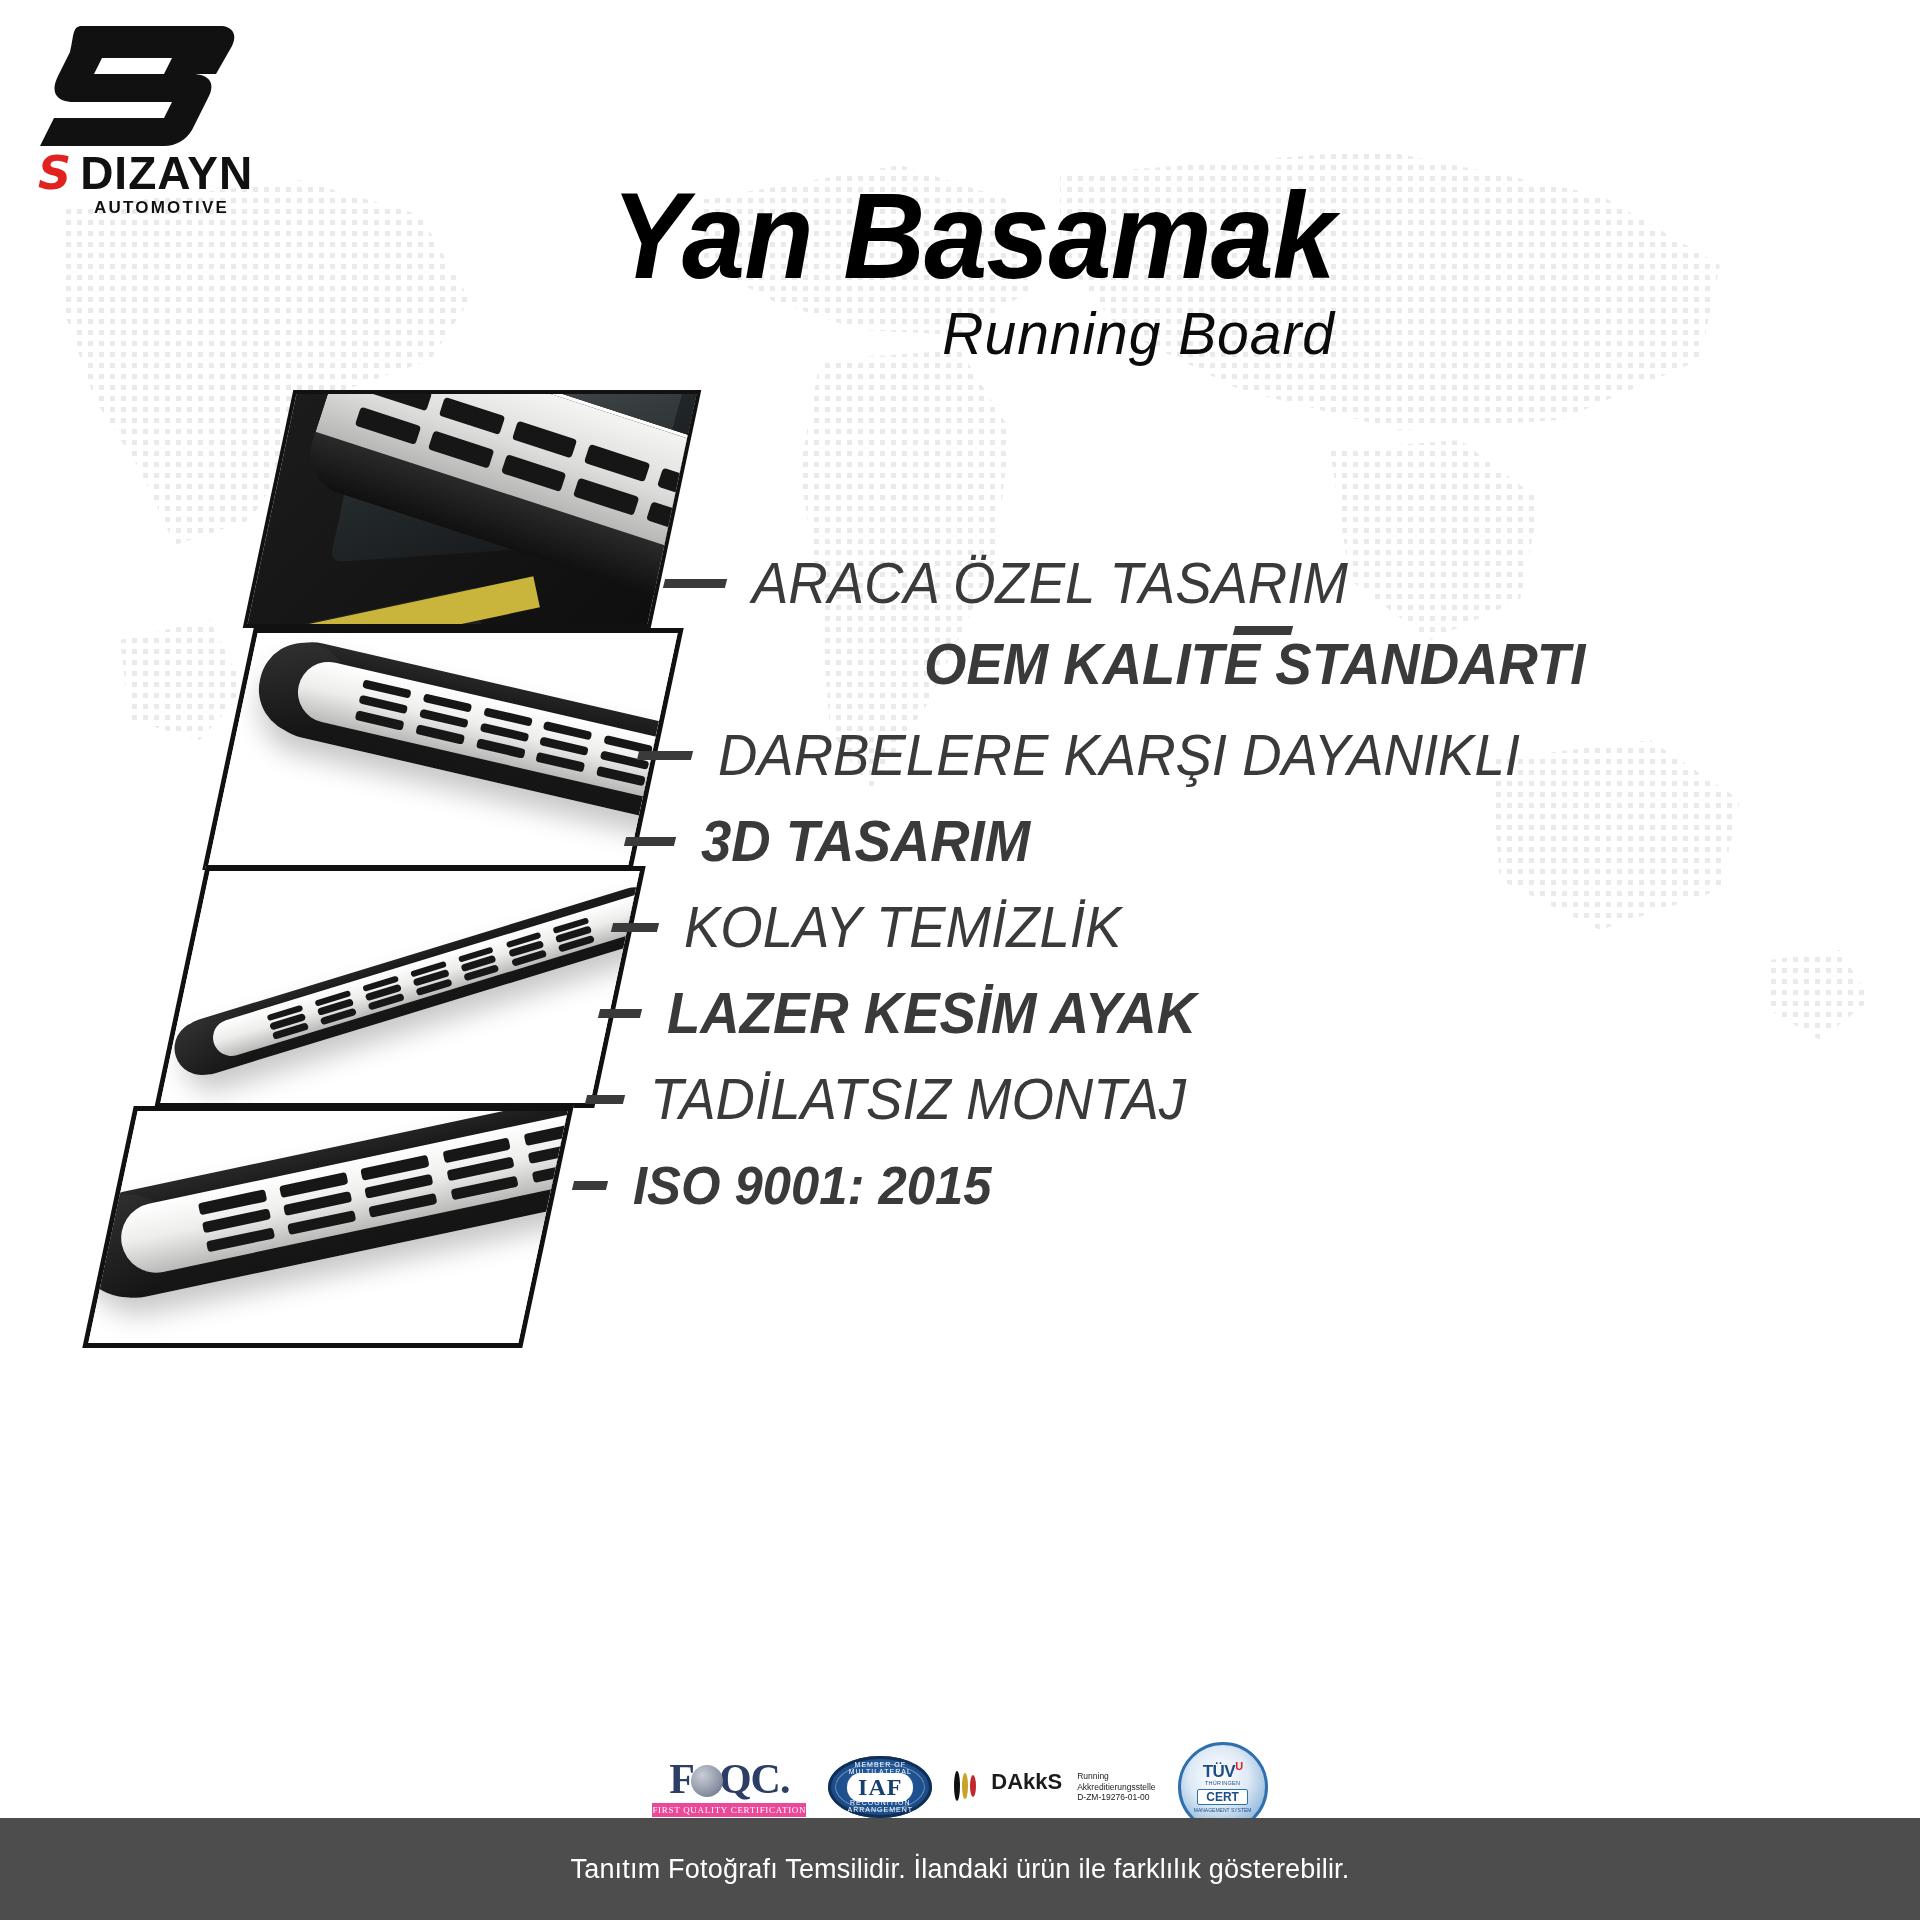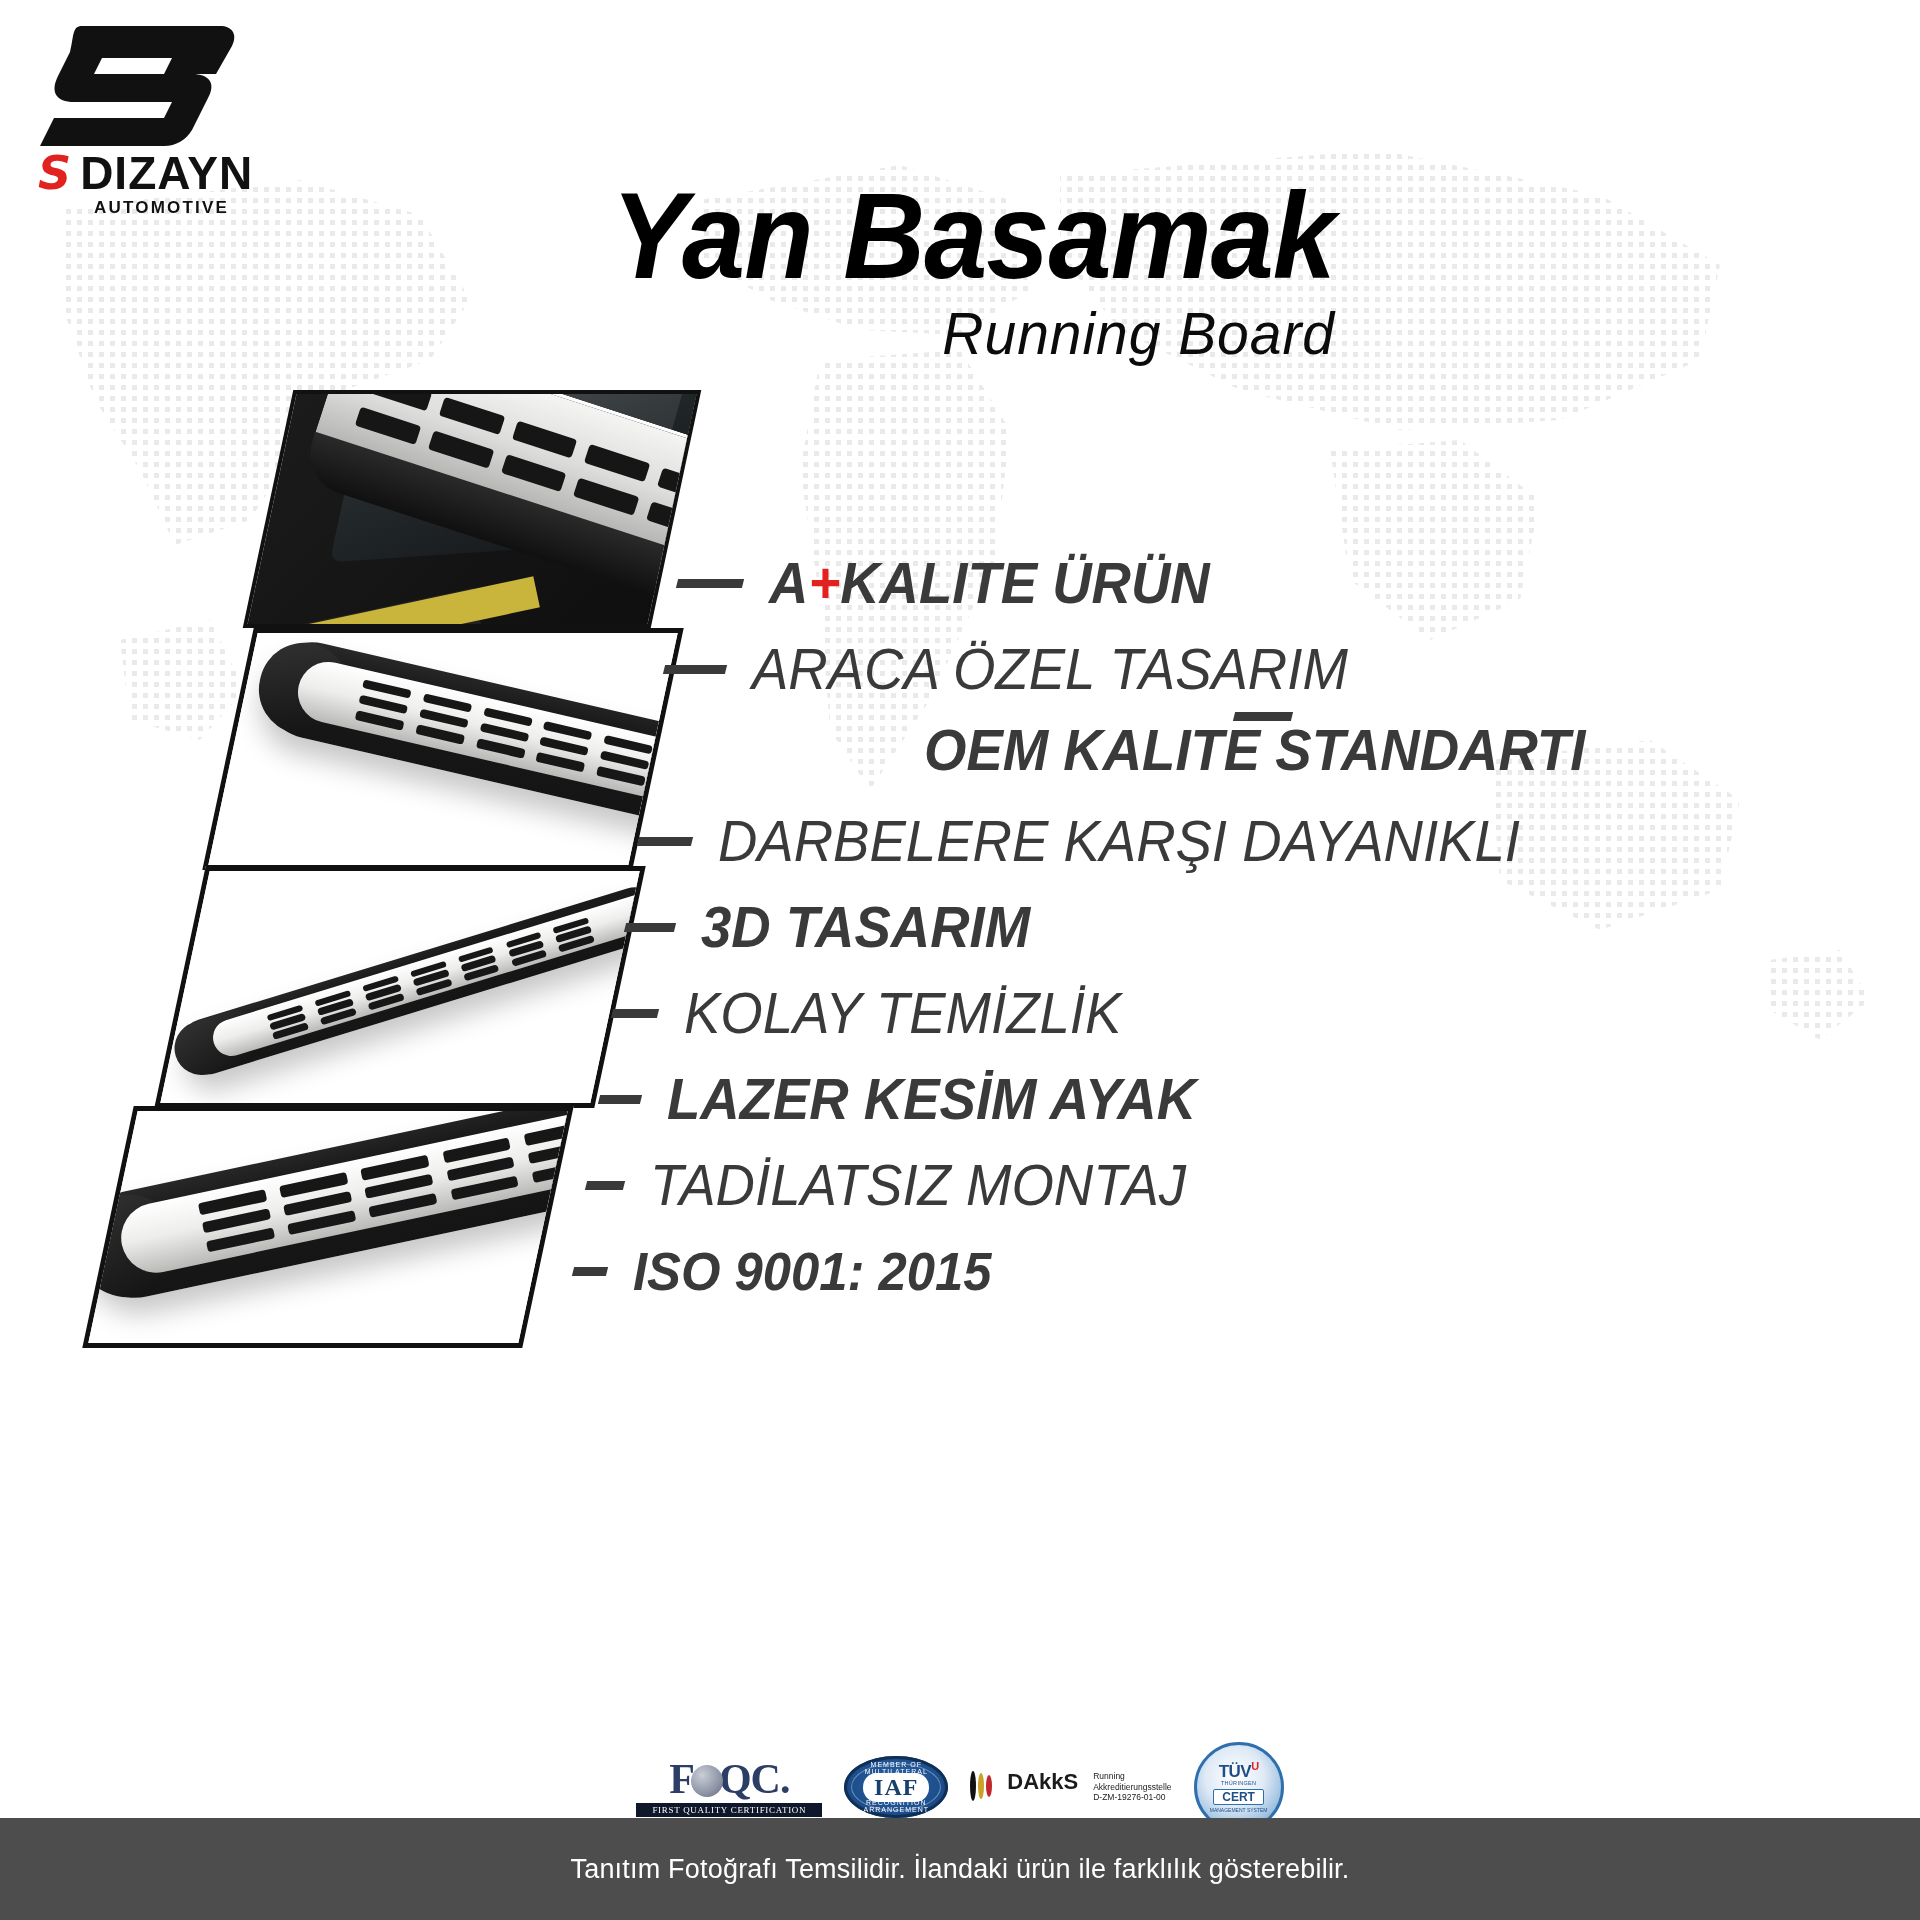--- a/index.html
+++ b/index.html
@@ -278,25 +278,25 @@
   .fqc-globe {
     width: 32px; height: 32px;
     border-radius: 50%;
     background: radial-gradient(circle at 35% 32%, #c9cdd6 0%, #8d95a6 60%, #5e6679 100%);
     margin: 0 -4px 0 -3px;
     position: relative;
     top: 2px;
   }
   .fqc-bar {
     margin-top: 3px;
-    background: #0f172a;
+    background: #ec4899;
     color: #ffffff;
     font-size: 9px;
     letter-spacing: .7px;
-    padding: 2px 16px;
+    padding: 2px 0;
     font-family: "Liberation Serif", serif;
     white-space: nowrap;
   }
 
   .iaf {
     width: 104px; height: 62px;
     border-radius: 50%;
     background: radial-gradient(ellipse at 50% 45%, #2a64a8 0%, #1d4e8c 60%, #143a68 100%);
     position: relative;
     display: flex; align-items: center; justify-content: center;
@@ -582,24 +582,20 @@
             <div class="slot" style="left:48%; top:70%; width:13%; height:17%;"></div>
             <div class="slot" style="left:64%; top:70%; width:13%; height:17%;"></div>
             <div class="slot" style="left:80%; top:70%; width:13%; height:17%;"></div>
           </div>
         </div>
       </div>
     </div>
   </div>
 
   <div class="features" id="feature-list">
-      <div class="feature f-bold" style="height: 86px; margin-left: -13px;">
-        <span class="dash" style="width: 66px;"></span>
-        <span class="feature-text" style="font-size: 58px;">A<span class="plus" style="color: rgb(226, 34, 31);">+</span>KALITE ÜRÜN</span>
-      </div>
       <div class="feature f-light" style="height: 86px; margin-left: -26px;">
         <span class="dash" style="width: 62px;"></span>
         <span class="feature-text" style="font-size: 58px;">ARACA ÖZEL TASARIM</span>
       </div>
       <div class="feature f-bold" style="height: 86px; margin-left: -39px; flex-direction: column;">
         <span class="dash" style="width: 58px;"></span>
         <span class="feature-text" style="font-size: 58px;">OEM KALITE STANDARTI</span>
       </div>
       <div class="feature f-light" style="height: 86px; margin-left: -52px;">
         <span class="dash" style="width: 54px;"></span>

